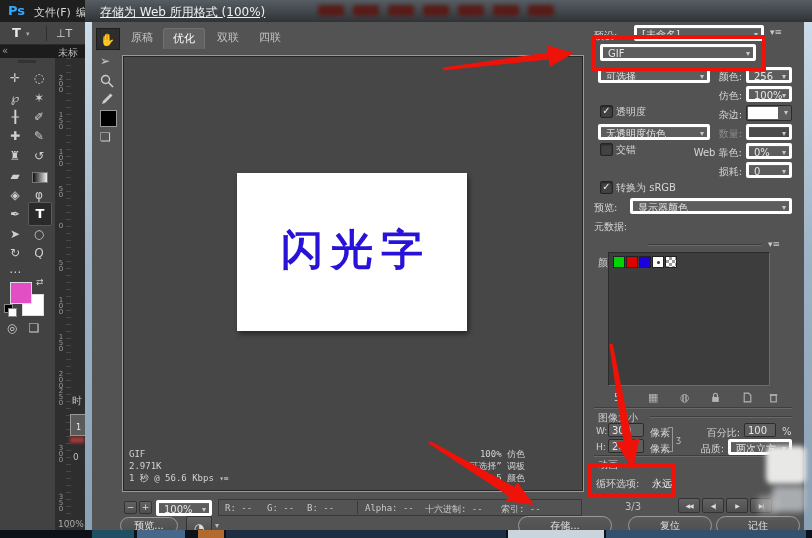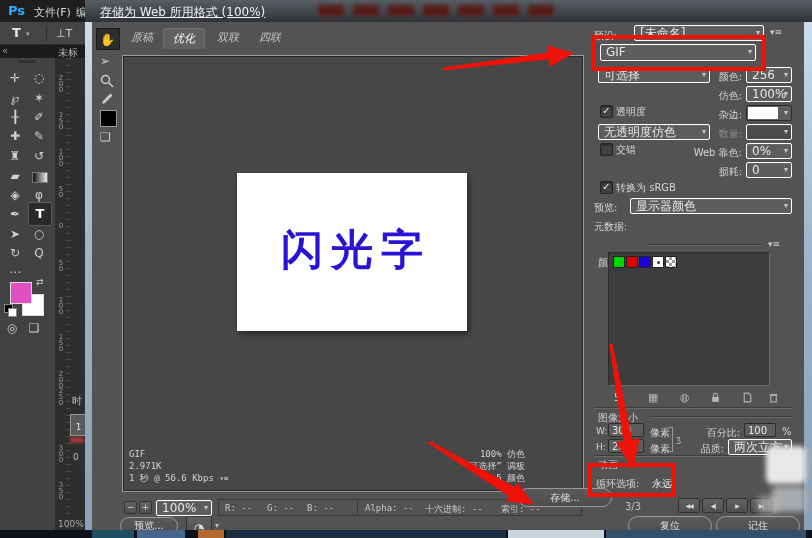--- a/index.html
+++ b/index.html
@@ -2,39 +2,39 @@
 <html><head>
 <meta charset="utf-8">
 <style>
   html,body{margin:0;padding:0;background:#111;}
   #root{position:relative;width:812px;height:538px;background:#1c1c1c;overflow:hidden;
         font-family:"DejaVu Sans","Liberation Sans",sans-serif;color:#d6d6d6;-webkit-font-smoothing:none;}
   .abs{position:absolute;}
   .lbl{position:absolute;font-size:10px;color:#d6d6d6;white-space:nowrap;}
   .lblr{text-align:right;}
   .dim{color:#8a8a8a;}
-  .dd{position:absolute;background:#5d5d5d;border:1px solid #ffffff;border-radius:2px;
-      color:#e6e6e6;font-size:12px;height:16px;line-height:14px;padding:0 14px 0 5px;
+  .dd{position:absolute;background:#5d5d5d;border:3px solid #ffffff;border-radius:2px;
+      color:#e6e6e6;font-size:10px;height:16px;line-height:14px;padding:0 14px 0 5px;
       box-shadow:inset 0 1px 0 rgba(255,255,255,.08);box-sizing:border-box;white-space:nowrap;overflow:hidden;}
   .dd::after{content:"▾";position:absolute;right:3px;top:2px;font-size:8px;color:#c8c8c8;line-height:10px;}
   .dd.disabled{background:#4b4b4b;color:#7e7e7e;}
   .fld{position:absolute;background:#5d5d5d;border:1px solid #2c2c2c;border-radius:2px;color:#e6e6e6;
        font-size:10px;height:14px;line-height:13px;padding:0 3px;box-sizing:border-box;}
   .cb{position:absolute;width:11px;height:11px;background:#424242;border:1px solid #242424;border-radius:2px;
       box-shadow:inset 0 1px 2px rgba(0,0,0,.45);font-size:10px;line-height:10px;color:#f0f0f0;text-align:center;}
   .pill{position:absolute;border:1px solid #9a9a9a;border-radius:10px;color:#e2e2e2;font-size:10px;
         text-align:center;background:linear-gradient(#5a5a5a,#4d4d4d);box-sizing:border-box;}
   .sq{position:absolute;background:linear-gradient(#626262,#4f4f4f);border:1px solid #333;border-radius:2px;
       color:#ddd;text-align:center;box-sizing:border-box;}
   .sline{position:absolute;height:0;border-top:1px solid #3e3e3e;border-bottom:1px solid #696969;}
   .sect{position:absolute;font-size:10px;color:#cfcfcf;white-space:nowrap;}
   .tool{position:absolute;width:20px;height:16px;font-size:12px;line-height:16px;color:#cfcfcf;text-align:center;}
   .rul{position:absolute;left:57px;width:8px;font-size:7px;line-height:6px;color:#9a9a9a;
        word-break:break-all;text-align:center;}
-  .tab{position:absolute;top:28px;height:20px;width:40px;text-align:center;font-size:11px;line-height:20px;color:#c4c4c4;font-style:italic;}
+  .tab{position:absolute;top:28px;height:20px;width:40px;text-align:center;font-size:11px;line-height:20px;color:#c4c4c4;}
   .tab.active{color:#fff;background:#616161;border:1px solid #707070;border-bottom:none;border-radius:3px 3px 0 0;}
   .mono{font-family:"DejaVu Sans Mono","Liberation Mono",monospace;}
   .redblur{position:absolute;top:5px;width:26px;height:11px;background:#5c140e;filter:blur(2px);opacity:.85;border-radius:2px;}
   .swatch{position:absolute;width:12px;height:12px;border:1px solid #222;box-sizing:border-box;}
   .checker{background-image:linear-gradient(45deg,#9a9a9a 25%,transparent 25%,transparent 75%,#9a9a9a 75%),
            linear-gradient(45deg,#9a9a9a 25%,#fff 25%,#fff 75%,#9a9a9a 75%);
            background-size:6px 6px;background-position:0 0,3px 3px;background-color:#fff;}
   .annotbox{position:absolute;border:4px solid #ee1208;box-sizing:border-box;z-index:40;}
   .blob{position:absolute;z-index:45;}
   svg.overlay{position:absolute;left:0;top:0;z-index:50;pointer-events:none;}
@@ -102,21 +102,21 @@
   <div class="rul" style="top:112px;">150</div>
   <div class="rul" style="top:149px;">100</div>
   <div class="rul" style="top:186px;">50</div>
   <div class="rul" style="top:223px;">0</div>
   <div class="rul" style="top:260px;">50</div>
   <div class="rul" style="top:297px;">100</div>
   <div class="rul" style="top:334px;">150</div>
   <div class="rul" style="top:371px;">200</div>
   <div class="rul" style="top:388px;">250</div>
   <div class="rul" style="top:445px;">300</div>
-  <div class="rul" style="top:482px;">350</div>
+  <div class="rul" style="top:494px;">350</div>
 
   <span class="abs" style="left:72px;top:394px;font-size:10px;color:#c0c0c0;">时</span>
   <div class="abs" style="left:70px;top:414px;width:15px;height:20px;background:#5a5a5a;border:1px solid #999;text-align:center;">
     <span style="font-size:8px;color:#eee;line-height:10px;">1</span>
   </div>
   <div class="abs" style="left:70px;top:437px;width:14px;height:6px;background:#c03a3a;filter:blur(1.5px);opacity:.8;"></div>
   <span class="abs" style="left:73px;top:452px;font-size:9px;color:#bbb;">0</span>
   <span class="abs" style="left:58px;top:519px;font-size:9px;color:#aaa;">100%</span>
 
   <div class="abs" style="left:85px;top:0;width:727px;height:22px;background:linear-gradient(#565d63,#2f3338);border-bottom:1px solid #1f2326;">
@@ -315,21 +315,21 @@
     <span class="abs mono" style="left:282px;top:3px;font-size:9px;color:#c8c8c8;">索引: --</span>
   </div>
 
   <div class="pill" style="left:120px;top:517px;width:58px;height:17px;line-height:15px;">
     <span>预览...</span>
   </div>
   <div class="sq" style="left:186px;top:516px;width:26px;height:19px;">
     <span style="font-size:12px;line-height:17px;color:#ddd;">◔</span>
   </div>
   <span class="abs" style="left:215px;top:521px;font-size:8px;color:#bbb;">▾</span>
-  <div class="pill" style="left:518px;top:488px;width:94px;height:19px;line-height:17px;">
+  <div class="pill" style="left:518px;top:516px;width:94px;height:19px;line-height:17px;">
     <span>存储...</span>
   </div>
   <div class="pill" style="left:628px;top:516px;width:84px;height:19px;line-height:17px;">
     <span>复位</span>
   </div>
   <div class="pill" style="left:716px;top:516px;width:84px;height:19px;line-height:17px;">
     <span>记住</span>
   </div>
 
   <div class="abs" style="left:0;top:530px;width:812px;height:8px;background:#0d1118;">

